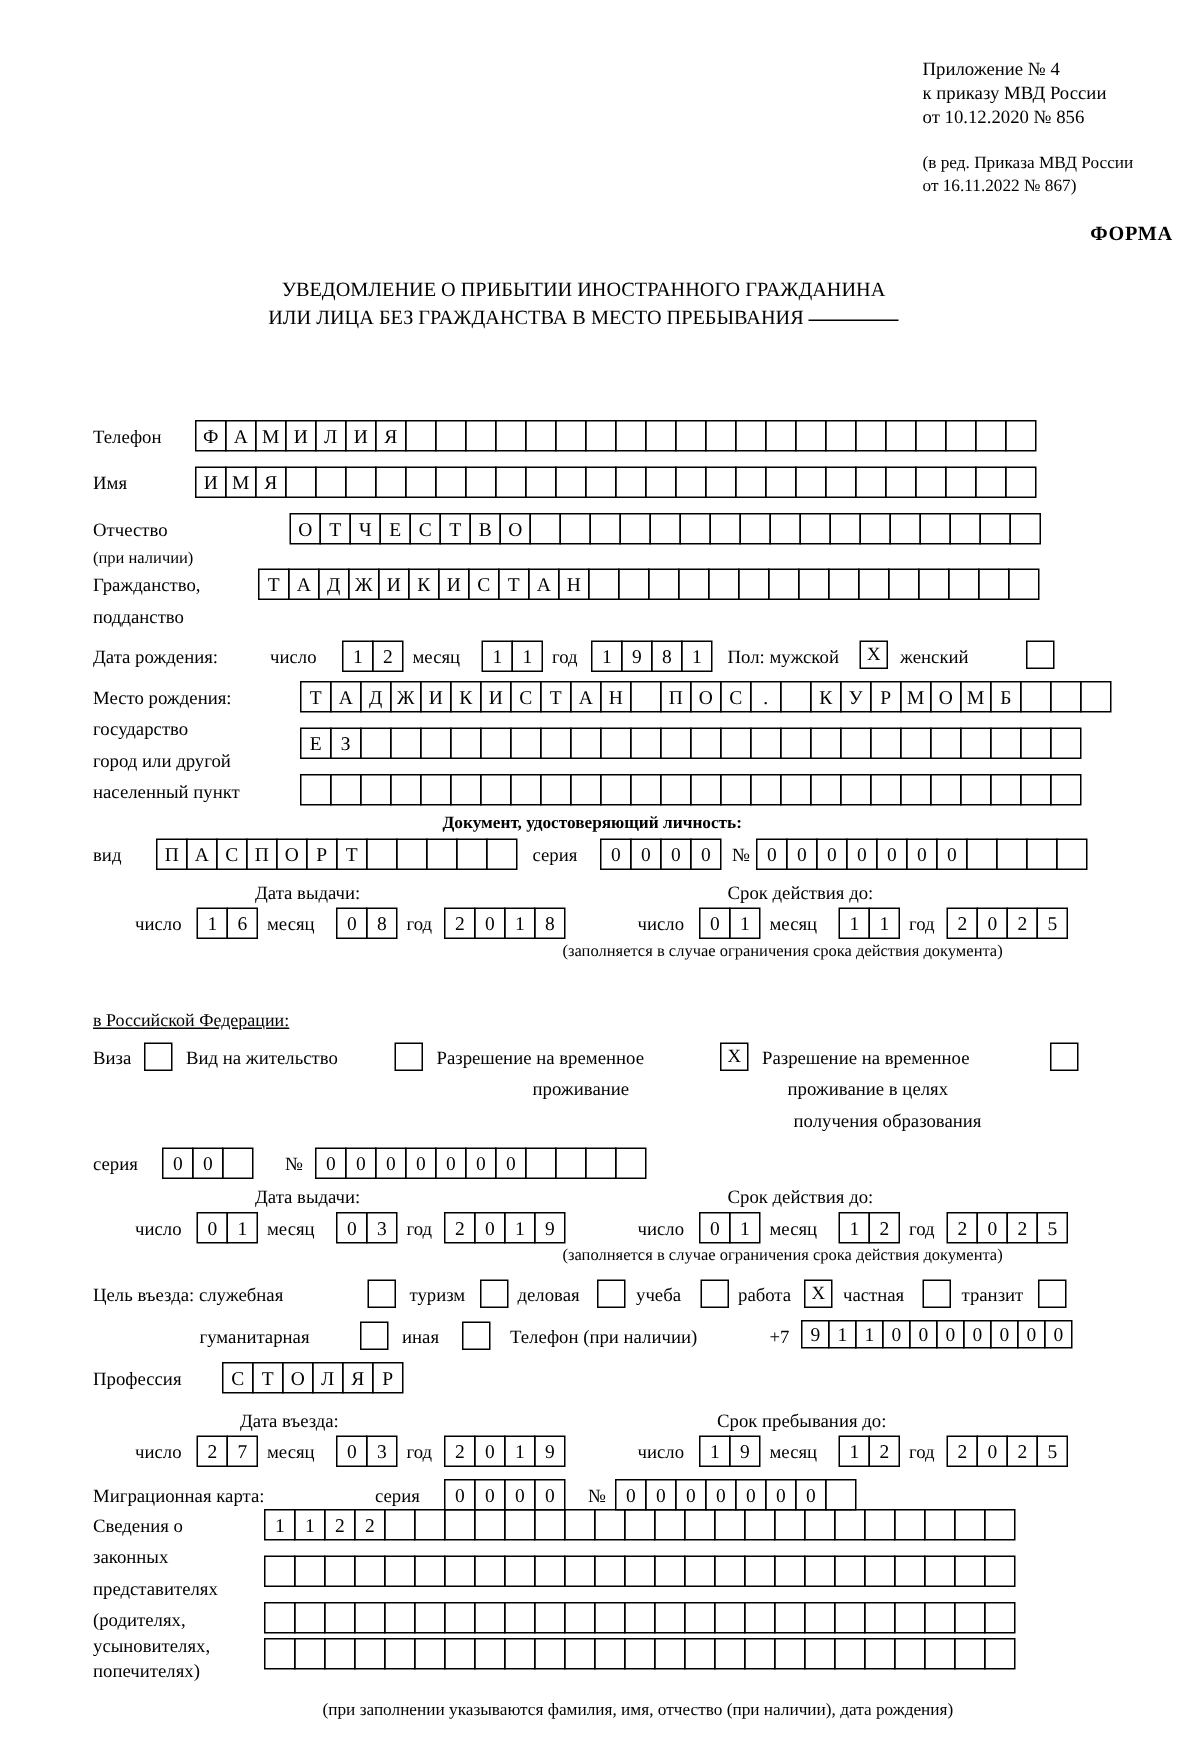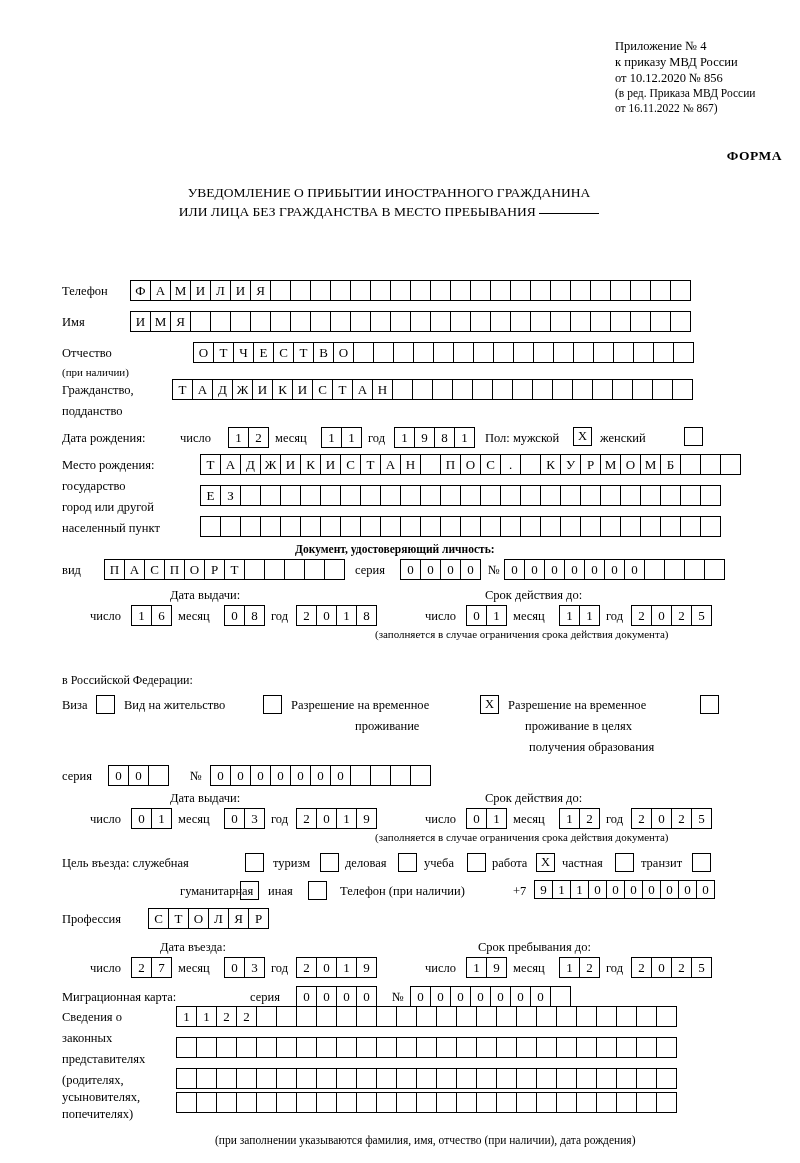--- a/index.html
+++ b/index.html
@@ -10,21 +10,21 @@
     position:relative;
     overflow:hidden;
   }
   .page{position:relative;width:800px;height:1163px;}
 
   
   .hdr{
     position:absolute;left:615px;top:38px;width:180px;
     font-size:12.5px;line-height:16px;
   }
-  .hdr .sub{margin-top:0;font-size:11.5px;line-height:15px;}
+  .hdr .sub{margin-top:16px;font-size:11.5px;line-height:15px;}
   .forma{
     position:absolute;right:18px;top:148px;
     font-weight:bold;font-size:13.5px;letter-spacing:.5px;
   }
 
   .title{
     position:absolute;left:89px;top:183px;width:600px;
     text-align:center;font-weight:normal;font-size:13.5px;line-height:19px;
   }
   .title .rule{display:inline-block;width:60px;border-bottom:1px solid #000;vertical-align:2px;}
@@ -386,21 +386,21 @@
   <div class="lbl" style="left:606px;top:609px;">год</div>
   <div class="cells" id="g-dvyear" style="left:631px;top:605px;">
       <div>2</div>
       <div>0</div>
       <div>2</div>
       <div>5</div>
     </div>
 
   <div class="lbl sm" style="left:375px;top:628px;">(заполняется в случае ограничения срока действия документа)</div>
 
-  <div class="lbl" style="left:62px;top:673px;font-size:12px;">в Российской Федерации:</div>
+  <div class="lbl" style="left:62px;top:673px;font-size:12px;text-decoration:underline;">в Российской Федерации:</div>
 
   <div class="lbl" style="left:62px;top:698px;text-align:right;">Виза</div>
   <div class="box" style="left:96px;top:695px;"></div>
   <div class="lbl" style="left:124px;top:698px;">Вид на жительство</div>
   <div class="box" style="left:263px;top:695px;"></div>
   <div class="lbl" style="left:291px;top:698px;">Разрешение на временное</div>
   <div class="lbl" style="left:355px;top:719px;">проживание</div>
   <div class="box" style="left:480px;top:695px;">X</div>
   <div class="lbl" style="left:508px;top:698px;">Разрешение на временное</div>
   <div class="lbl" style="left:525px;top:719px;">проживание в целях</div>
@@ -477,21 +477,21 @@
   <div class="box" style="left:398px;top:853px;"></div>
   <div class="lbl" style="left:424px;top:856px;">учеба</div>
   <div class="box" style="left:467px;top:853px;"></div>
   <div class="lbl" style="left:492px;top:856px;">работа</div>
   <div class="box" style="left:536px;top:853px;">X</div>
   <div class="lbl" style="left:562px;top:856px;">частная</div>
   <div class="box" style="left:615px;top:853px;"></div>
   <div class="lbl" style="left:641px;top:856px;">транзит</div>
   <div class="box" style="left:692px;top:853px;"></div>
 
-  <div class="lbl" style="left:133px;top:884px;margin-left:47px;">гуманитарная</div>
+  <div class="lbl" style="left:133px;top:884px;">гуманитарная</div>
   <div class="box" style="left:240px;top:881px;"></div>
   <div class="lbl" style="left:268px;top:884px;">иная</div>
   <div class="box" style="left:308px;top:881px;"></div>
 
   <div class="lbl" style="left:340px;top:884px;">Телефон (при наличии)</div>
   <div class="lbl" style="left:513px;top:884px;">+7</div>
   <div class="cells" id="g-phone" style="left:534px;top:880px;">
       <div style="width: 19px; height: 19px; line-height: 17px;">9</div>
       <div style="width: 19px; height: 19px; line-height: 17px;">1</div>
       <div style="width: 19px; height: 19px; line-height: 17px;">1</div>

